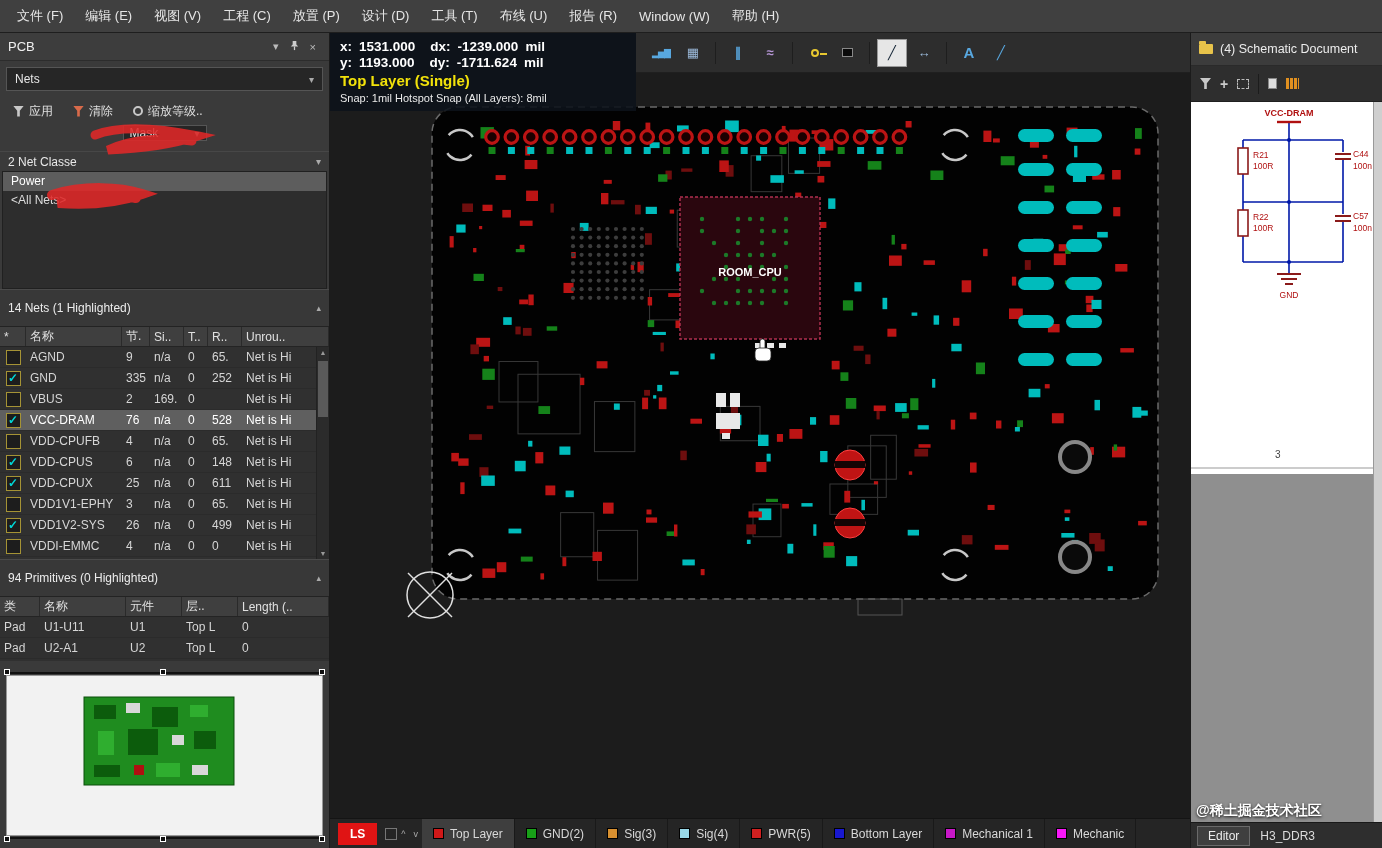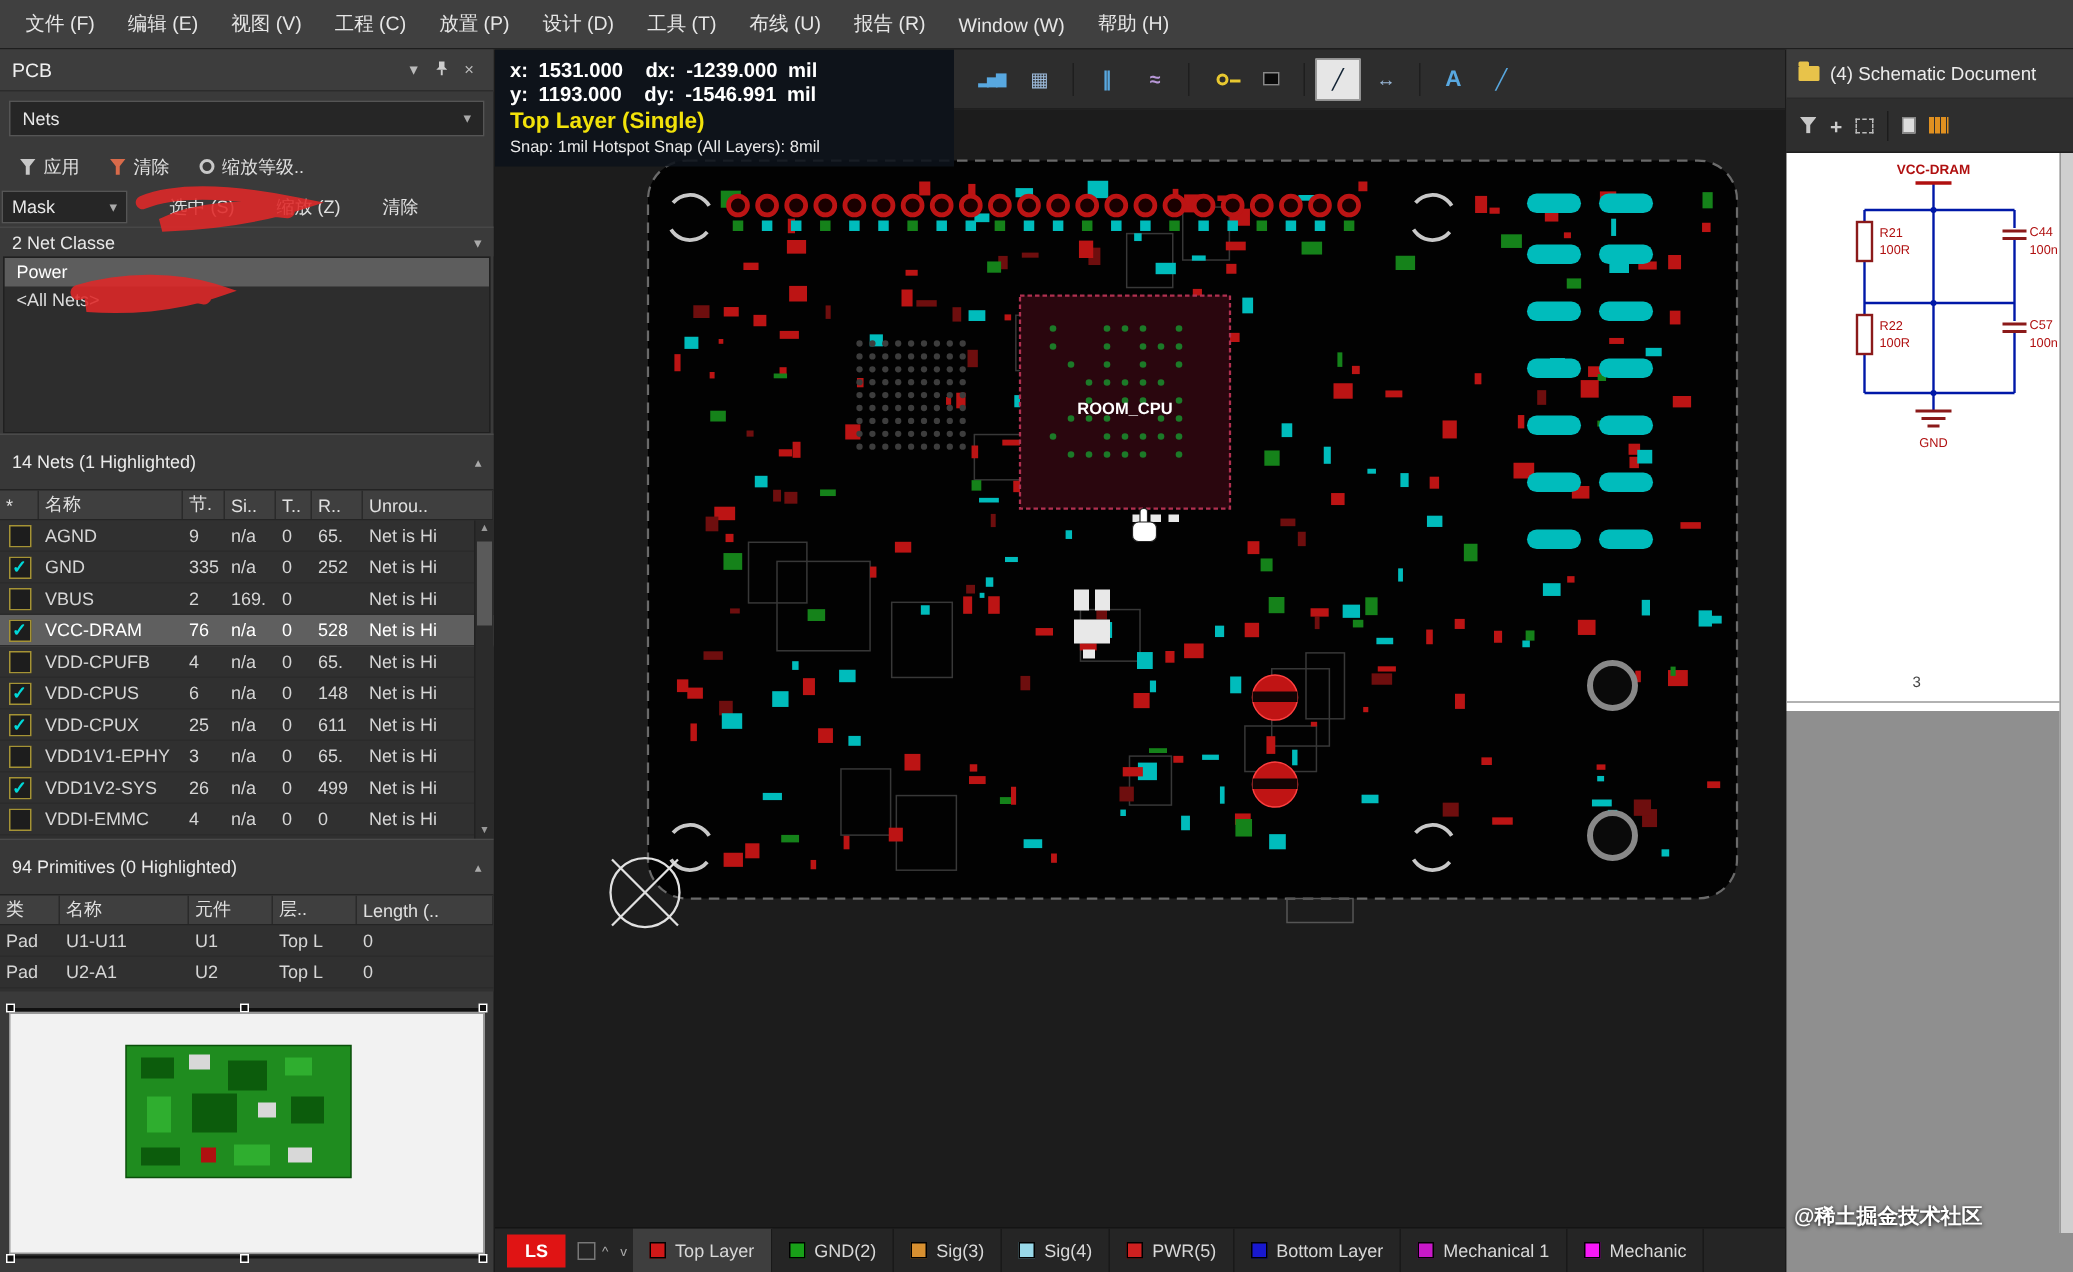--- a/index.html
+++ b/index.html
@@ -17,21 +17,21 @@
   .left-panel { width:330px; background:#3a3a3a; border-right:1px solid #1b1b1b; display:flex; flex-direction:column; position:relative; }
   .pcb-header { height:28px; display:flex; align-items:center; padding:0 8px; font-size:13px; color:#f0f0f0; background:#3d3d3d; border-bottom:1px solid #2c2c2c; }
   .ph-sp { flex:1; }
   .ph-ic { color:#bbb; padding:0 5px; font-size:11px; }
   .nets-select { margin:6px; height:24px; background:#262626; border:1px solid #555; display:flex; align-items:center; justify-content:space-between; padding:0 8px; color:#e8e8e8; }
   .btn-row { display:flex; align-items:center; gap:6px; height:28px; padding:0 6px; }
   .pbtn { display:flex; align-items:center; gap:5px; padding:3px 7px; color:#e0e0e0; }
   .funnel { width:11px; height:11px; background:#c8c8c8; clip-path:polygon(0 0,100% 0,62% 48%,62% 100%,38% 100%,38% 48%); display:inline-block; }
   .funnel.red { background:#d86a4a; }
   .lens { width:10px; height:10px; border:2px solid #c8c8c8; border-radius:50%; display:inline-block; }
-  .mask-row { display:flex; align-items:center; gap:28px; height:26px; padding:0 1px; }
+  .mask-row { display:flex; align-items:center; gap:28px; height:26px; padding:0 1px;flex-direction:column; }
   .mask-dd { width:84px; height:22px; background:#262626; border:1px solid #555; display:flex; align-items:center; justify-content:space-between; padding:0 6px; color:#e8e8e8; }
   .tbtn { color:#e0e0e0; }
   .class-header { height:20px; display:flex; align-items:center; justify-content:space-between; padding:0 8px; background:#3a3a3a; border-top:1px solid #474747; color:#e8e8e8; }
   .class-list { height:118px; margin:0 2px; background:#2d2d2d; border:1px solid #202020; overflow:hidden; }
   .class-item { height:19px; line-height:19px; padding:0 8px; color:#dcdcdc; }
   .class-item.selected { background:#5d5d5d; color:#fff; }
   .sec-header { height:38px; display:flex; align-items:center; justify-content:space-between; padding:0 8px; background:#383838; border-top:1px solid #4a4a4a; border-bottom:1px solid #232323; color:#ececec; }
   .sec-caret { color:#aaa; font-size:9px; }
   .tbl { position:relative; background:#303030; overflow:hidden; }
   .nets-tbl { height:232px; }
@@ -889,21 +889,21 @@
             <span>x:</span>
             <span>1531.000</span>
             <span style="margin-left:8px;">dx:</span>
             <span>-1239.000</span>
             <span>mil</span>
           </div>
           <div class="hud-row">
             <span>y:</span>
             <span>1193.000</span>
             <span style="margin-left:8px;">dy:</span>
-            <span>-1546.991</span>
+            <span>-1711.624</span>
             <span>mil</span>
           </div>
           <div class="hud-layer">Top Layer (Single)</div>
           <div class="hud-snap">Snap: 1mil Hotspot Snap (All Layers): 8mil</div>
         </div>
 
         <div class="pcb-toolbar">
           <span class="tb-btn">
               <span class="icon-bars">▂▅▇</span>
             </span>
@@ -1030,18 +1030,22 @@
             <text x="162" y="129">100n</text>
             <text x="98" y="196" text-anchor="middle">GND</text>
           </g>
           <text x="84" y="356" fill="#444" font-size="10">3</text>
           <line x1="0" y1="366" x2="192" y2="366" stroke="#999"></line>
         </svg>
       </div>
 
       <div class="rp-gray"></div>
 
+      <div class="rp-status">
+        <span class="editor-tab">Editor</span>
+        <span class="doc-name">H3_DDR3</span>
+      </div>
 
       <div class="watermark">@稀土掘金技术社区</div>
       <div class="rp-scroll"></div>
     </div>
   </div>
 </div>
 
 </body></html>

